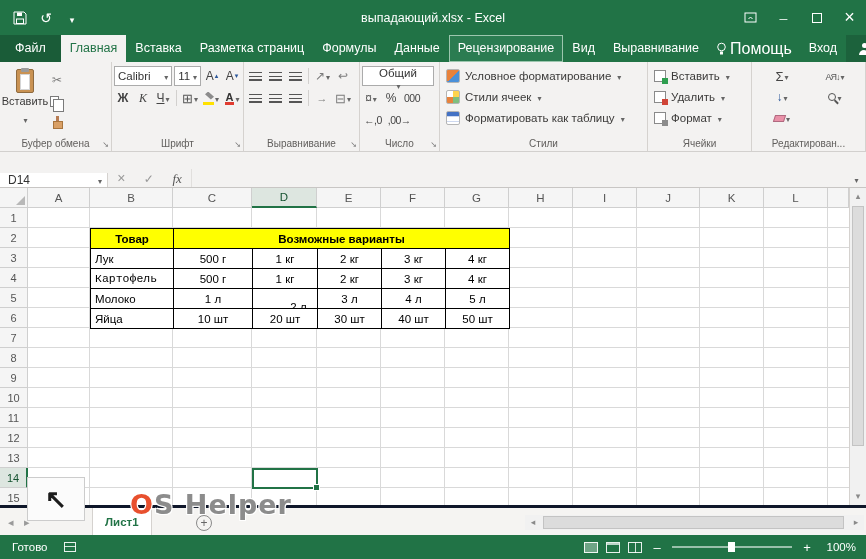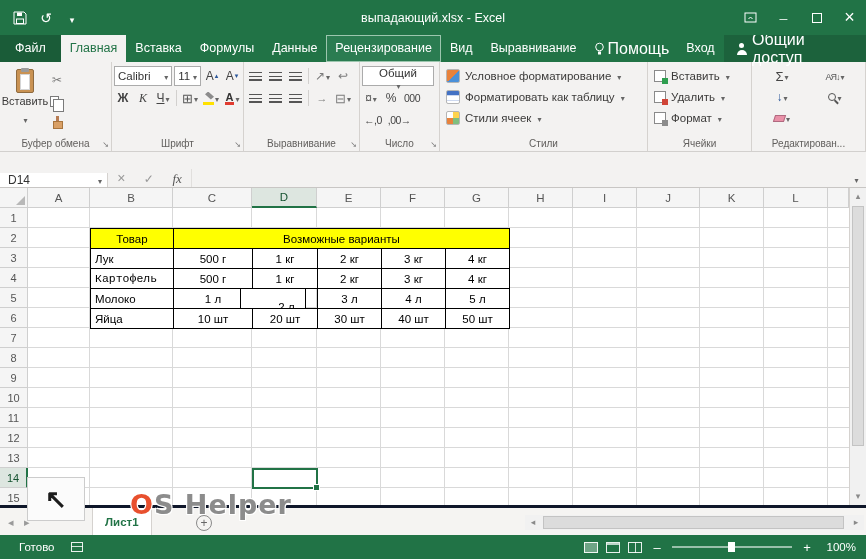--- a/index.html
+++ b/index.html
@@ -148,21 +148,21 @@
   .colhdr.sel{background:#dde6e0;border-bottom:2px solid #217346;color:#14522f;}
   .row-headers{position:absolute;left:0;top:20px;width:28px;bottom:0;background:#f5f5f5;overflow:hidden;}
   .rowhdr{position:absolute;left:0;width:28px;height:20px;border-right:1px solid #cfcfcf;border-bottom:1px solid #cfcfcf;
           background:#f5f5f5;font-size:11px;color:#555;display:flex;align-items:center;justify-content:center;}
   .rowhdr.sel{background:#dde6e0;border-right:2px solid #217346;color:#14522f;}
   .grid-body{position:absolute;left:28px;top:20px;right:17px;bottom:0;overflow:hidden;
              background:repeating-linear-gradient(to bottom,#fff 0 19px,#d9d9d9 19px 20px);}
   .vline{position:absolute;top:0;bottom:0;width:1px;background:#d9d9d9;z-index:1;}
   .tcell{position:absolute;background:#fff;border:1px solid #000;font-size:11.5px;color:#000;
          display:flex;align-items:center;justify-content:center;z-index:3;overflow:hidden;white-space:nowrap;}
-  .tcell.th{font-weight:normal;}
+  .tcell.th{font-weight:bold;}
   .tcell.tname{justify-content:flex-start;padding-left:4px;}
   .selbox{position:absolute;border:2px solid #217346;z-index:5;}
   .selbox::after{content:"";position:absolute;right:-4px;bottom:-4px;width:5px;height:5px;background:#217346;border:1px solid #fff;}
   .vscroll{position:absolute;right:0;top:0;bottom:0;width:17px;background:#f1f1f1;border-left:1px solid #d5d2cf;}
   .varr{position:absolute;left:0;right:0;height:17px;text-align:center;line-height:17px;font-size:9px;color:#8a8a8a;}
   .varr.up{top:0;} .varr.up::before{content:"▴";}
   .varr.down{bottom:0;} .varr.down::before{content:"▾";}
   .vthumb{position:absolute;left:2px;right:2px;top:18px;height:240px;background:#dcdcdc;border:1px solid #c3c3c3;}
 
   
@@ -179,21 +179,21 @@
   .add-sheet::before{content:"+";}
   .hscroll{position:absolute;left:525px;right:2px;top:7px;height:15px;background:#f1f1f1;}
   .harr{position:absolute;top:0;width:16px;height:15px;text-align:center;line-height:15px;font-size:9px;color:#8a8a8a;}
   .harr.l{left:0;} .harr.l::before{content:"◂";}
   .harr.r{right:0;} .harr.r::before{content:"▸";}
   .hthumb{position:absolute;left:18px;right:20px;top:1px;bottom:1px;background:#dcdcdc;border:1px solid #c3c3c3;}
 
   
   .statusbar{position:absolute;left:0;right:0;bottom:0;height:24px;background:#217346;color:#fff;
              display:flex;align-items:center;font-size:11.5px;z-index:10;}
-  .status-left{display:flex;align-items:center;gap:16px;padding-left:19px;}
+  .status-left{display:flex;align-items:center;gap:16px;padding-left:12px;}
   .macro-icon{width:12px;height:10px;border:1px solid rgba(255,255,255,.9);
               background:linear-gradient(to bottom,transparent 0 3px,rgba(255,255,255,.8) 3px 4px,transparent 4px);}
   .status-right{margin-left:auto;display:flex;align-items:center;gap:8px;padding-right:10px;}
   .vb{width:14px;height:11px;border:1px solid rgba(255,255,255,.9);}
   .vb.active{background:rgba(255,255,255,.35);}
   .vb.layout{box-shadow:inset 0 2px 0 rgba(255,255,255,.7);}
   .vb.pbreak{background:linear-gradient(to right,transparent 0 6px,rgba(255,255,255,.8) 6px 7px,transparent 7px);}
   .zbtn{width:14px;text-align:center;font-size:13px;}
   .ztrack{width:120px;height:2px;background:rgba(255,255,255,.55);position:relative;}
   .zthumb{position:absolute;left:56px;top:-4px;width:7px;height:10px;background:#fff;}
@@ -246,20 +246,21 @@
         <span class="close-icon"></span>
       </span>
   </div>
 </div>
 
 <div class="tabrow">
   <div class="rtab file">Файл</div>
   <div class="tabs-host" id="tabs-host">
       <div class="rtab active">Главная</div>
       <div class="rtab">Вставка</div>
+      <div class="rtab">Разметка страниц</div>
       <div class="rtab">Формулы</div>
       <div class="rtab">Данные</div>
       <div class="rtab hovered">Рецензирование</div>
       <div class="rtab">Вид</div>
       <div class="rtab">Выравнивание</div>
     </div>
   <div class="tab-right">
     <span class="help-wrap">
       <svg width="11" height="14" viewBox="0 0 11 14">
         <circle cx="5.5" cy="5" r="3.8" fill="none" stroke="#fff"></circle>
@@ -403,27 +404,27 @@
     <span class="launcher"></span>
   </div>
 
   <div class="rgroup g-styles">
     <div class="style-btn">
       <span class="sicon cf-icon"></span>
       <span>Условное форматирование</span>
       <span class="dd"></span>
     </div>
     <div class="style-btn">
+      <span class="sicon cs-icon"></span>
+      <span>Стили ячеек</span>
+      <span class="dd"></span>
+    </div>
+    <div class="style-btn">
       <span class="sicon ft-icon"></span>
       <span>Форматировать как таблицу</span>
-      <span class="dd"></span>
-    </div>
-    <div class="style-btn">
-      <span class="sicon cs-icon"></span>
-      <span>Стили ячеек</span>
       <span class="dd"></span>
     </div>
     <div class="g-label"><span>Стили</span></div>
   </div>
 
   <div class="rgroup g-cells">
     <div class="style-btn">
       <span class="cicon ins-icon"></span>
       <span>Вставить</span>
       <span class="dd"></span>
@@ -542,21 +543,21 @@
       <div class="tcell tval" style="left: 353px; top: 40px; width: 65px; height: 21px;">3 кг</div>
       <div class="tcell tval" style="left: 417px; top: 40px; width: 65px; height: 21px;">4 кг</div>
       <div class="tcell tname" style="left: 62px; top: 60px; width: 84px; height: 21px; font-family: Liberation Mono, monospace;">Картофель</div>
       <div class="tcell tval" style="left: 145px; top: 60px; width: 80px; height: 21px;">500 г</div>
       <div class="tcell tval" style="left: 224px; top: 60px; width: 66px; height: 21px;">1 кг</div>
       <div class="tcell tval" style="left: 289px; top: 60px; width: 65px; height: 21px;">2 кг</div>
       <div class="tcell tval" style="left: 353px; top: 60px; width: 65px; height: 21px;">3 кг</div>
       <div class="tcell tval" style="left: 417px; top: 60px; width: 65px; height: 21px;">4 кг</div>
       <div class="tcell tname" style="left: 62px; top: 80px; width: 84px; height: 21px;">Молоко</div>
       <div class="tcell tval" style="left: 145px; top: 80px; width: 80px; height: 21px;">1 л</div>
-      <div class="tcell tval" style="left: 212px; top: 80px; width: 66px; height: 38px; padding-left: 27px;">2 л</div>
+      <div class="tcell tval" style="left: 224px; top: 80px; width: 66px; height: 38px; padding-left: 27px;">2 л</div>
       <div class="tcell tval" style="left: 289px; top: 80px; width: 65px; height: 21px;">3 л</div>
       <div class="tcell tval" style="left: 353px; top: 80px; width: 65px; height: 21px;">4 л</div>
       <div class="tcell tval" style="left: 417px; top: 80px; width: 65px; height: 21px;">5 л</div>
       <div class="tcell tname" style="left: 62px; top: 100px; width: 84px; height: 21px;">Яйца</div>
       <div class="tcell tval" style="left: 145px; top: 100px; width: 80px; height: 21px;">10 шт</div>
       <div class="tcell tval" style="left: 224px; top: 100px; width: 66px; height: 21px;">20 шт</div>
       <div class="tcell tval" style="left: 289px; top: 100px; width: 65px; height: 21px;">30 шт</div>
       <div class="tcell tval" style="left: 353px; top: 100px; width: 65px; height: 21px;">40 шт</div>
       <div class="tcell tval" style="left: 417px; top: 100px; width: 65px; height: 21px;">50 шт</div>
       <div class="selbox" style="left: 224px; top: 260px; width: 66px; height: 21px;"></div>

